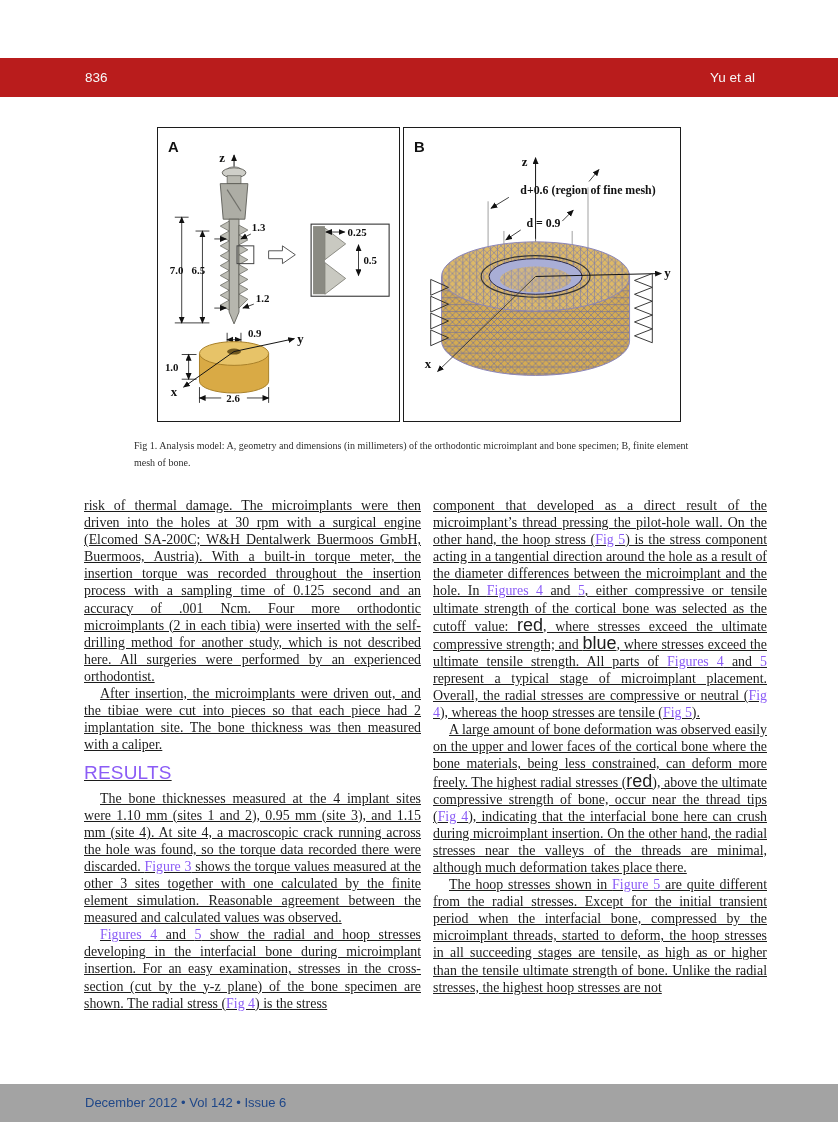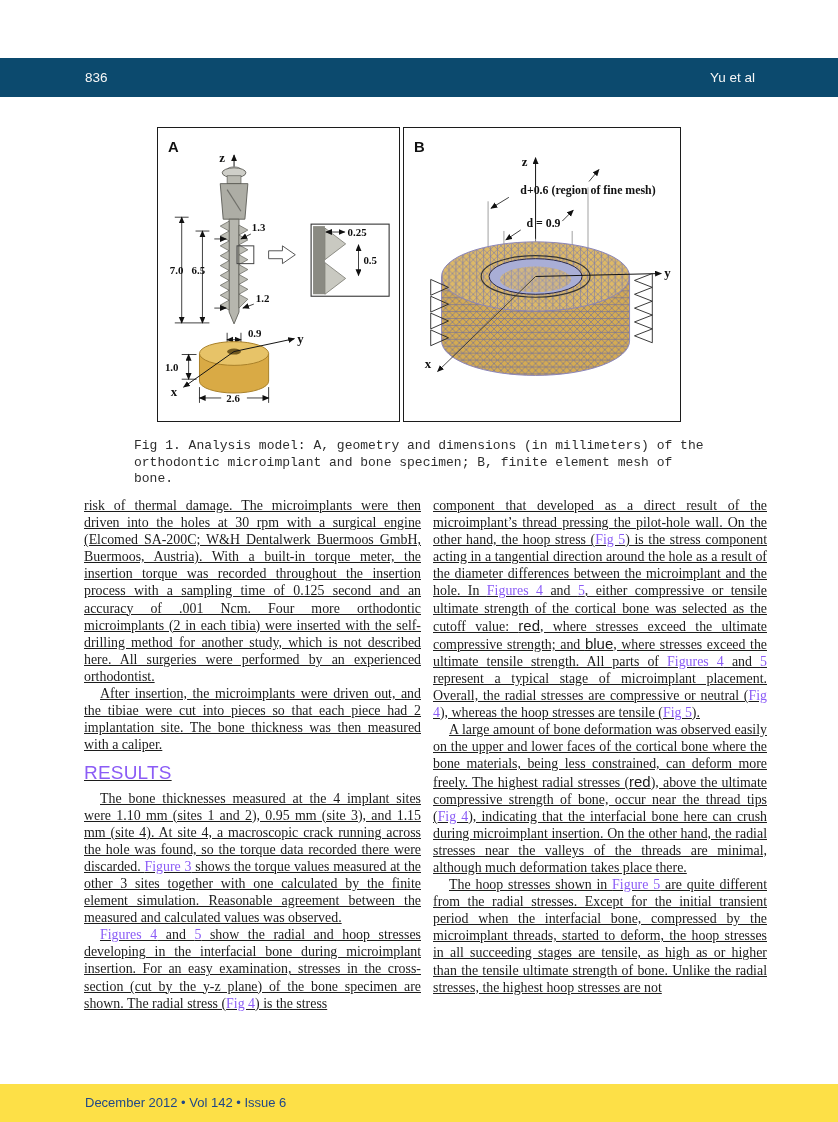--- a/index.html
+++ b/index.html
@@ -1,46 +1,46 @@
 <!DOCTYPE html>
 <html><head>
 <meta charset="utf-8">
 <style>
   html,body{margin:0;padding:0;}
   body{width:838px;height:1122px;background:#ffffff;position:relative;
        font-family:"Liberation Serif",serif;overflow:hidden;}
 
   
-  .header-bar{position:absolute;left:0;top:58px;width:838px;height:39px;background:#0c4a6e;
+  .header-bar{position:absolute;left:0;top:58px;width:838px;height:39px;background:#b91c1c;
               display:flex;align-items:center;justify-content:space-between;
               padding:0 83px 0 85px;box-sizing:border-box;
               font-family:"Liberation Sans",sans-serif;font-size:13.5px;color:#f7f7f7;}
-  .footer-bar{position:absolute;left:0;top:1084px;width:838px;height:38px;background:#fde047;
+  .footer-bar{position:absolute;left:0;top:1084px;width:838px;height:38px;background:#a3a3a3;
               font-family:"Liberation Sans",sans-serif;font-size:13px;color:#1f4788;}
   .footer-issue{position:absolute;left:85px;top:11px;}
   .footer-journal{position:absolute;left:381px;top:11px;}
 
   
   .figure-area{position:absolute;left:157px;top:127px;display:flex;gap:3px;}
   .panel{background:#fff;border:1.4px solid #1c1c1c;}
   .panel svg{display:block;}
   .caption{position:absolute;left:134px;top:438px;width:576px;
-           font-family:Liberation Mono, monospace;font-size:13px;line-height:16.5px;color:#2e2e2e;}
+           font-family:Liberation Serif, serif;font-size:10px;line-height:16.5px;color:#2e2e2e;}
 
   
   .col{position:absolute;top:497px;text-align:justify;color:#1c1c1c;
        font-size:13.9px;line-height:17.1px;text-decoration:underline;}
   .col-left{left:84px;width:337px;}
   .col-right{left:433px;width:334px;}
   p.body-p{margin:0;}
   p.indent{text-indent:16px;}
   .section-heading{font-family:"Liberation Sans",sans-serif;font-weight:400;font-size:19px;
                    color:#8b5cf6;margin:11px 0 8px 0;letter-spacing:.2px;}
   .fig-link{color:#8b5cf6;}
-  .sans-word{font-family:"Liberation Sans",sans-serif;font-size:15px;}
+  .sans-word{font-family:"Liberation Sans",sans-serif;font-size:18px;}
 
   
   .pl{font-family:"Liberation Sans",sans-serif;font-weight:bold;font-size:15px;fill:#111;}
   .dim{font-family:"Liberation Serif",serif;font-weight:bold;font-size:11px;fill:#111;}
   .dimB{font-family:"Liberation Serif",serif;font-weight:bold;font-size:12px;fill:#111;}
   .axis{font-family:"Liberation Serif",serif;font-weight:bold;font-size:13px;fill:#111;}
   .mline{stroke:#111;stroke-width:1;fill:none;}
   .tline{stroke:#111;stroke-width:.8;fill:none;}
   .gline{stroke:#777;stroke-width:.7;fill:none;}
 </style>

